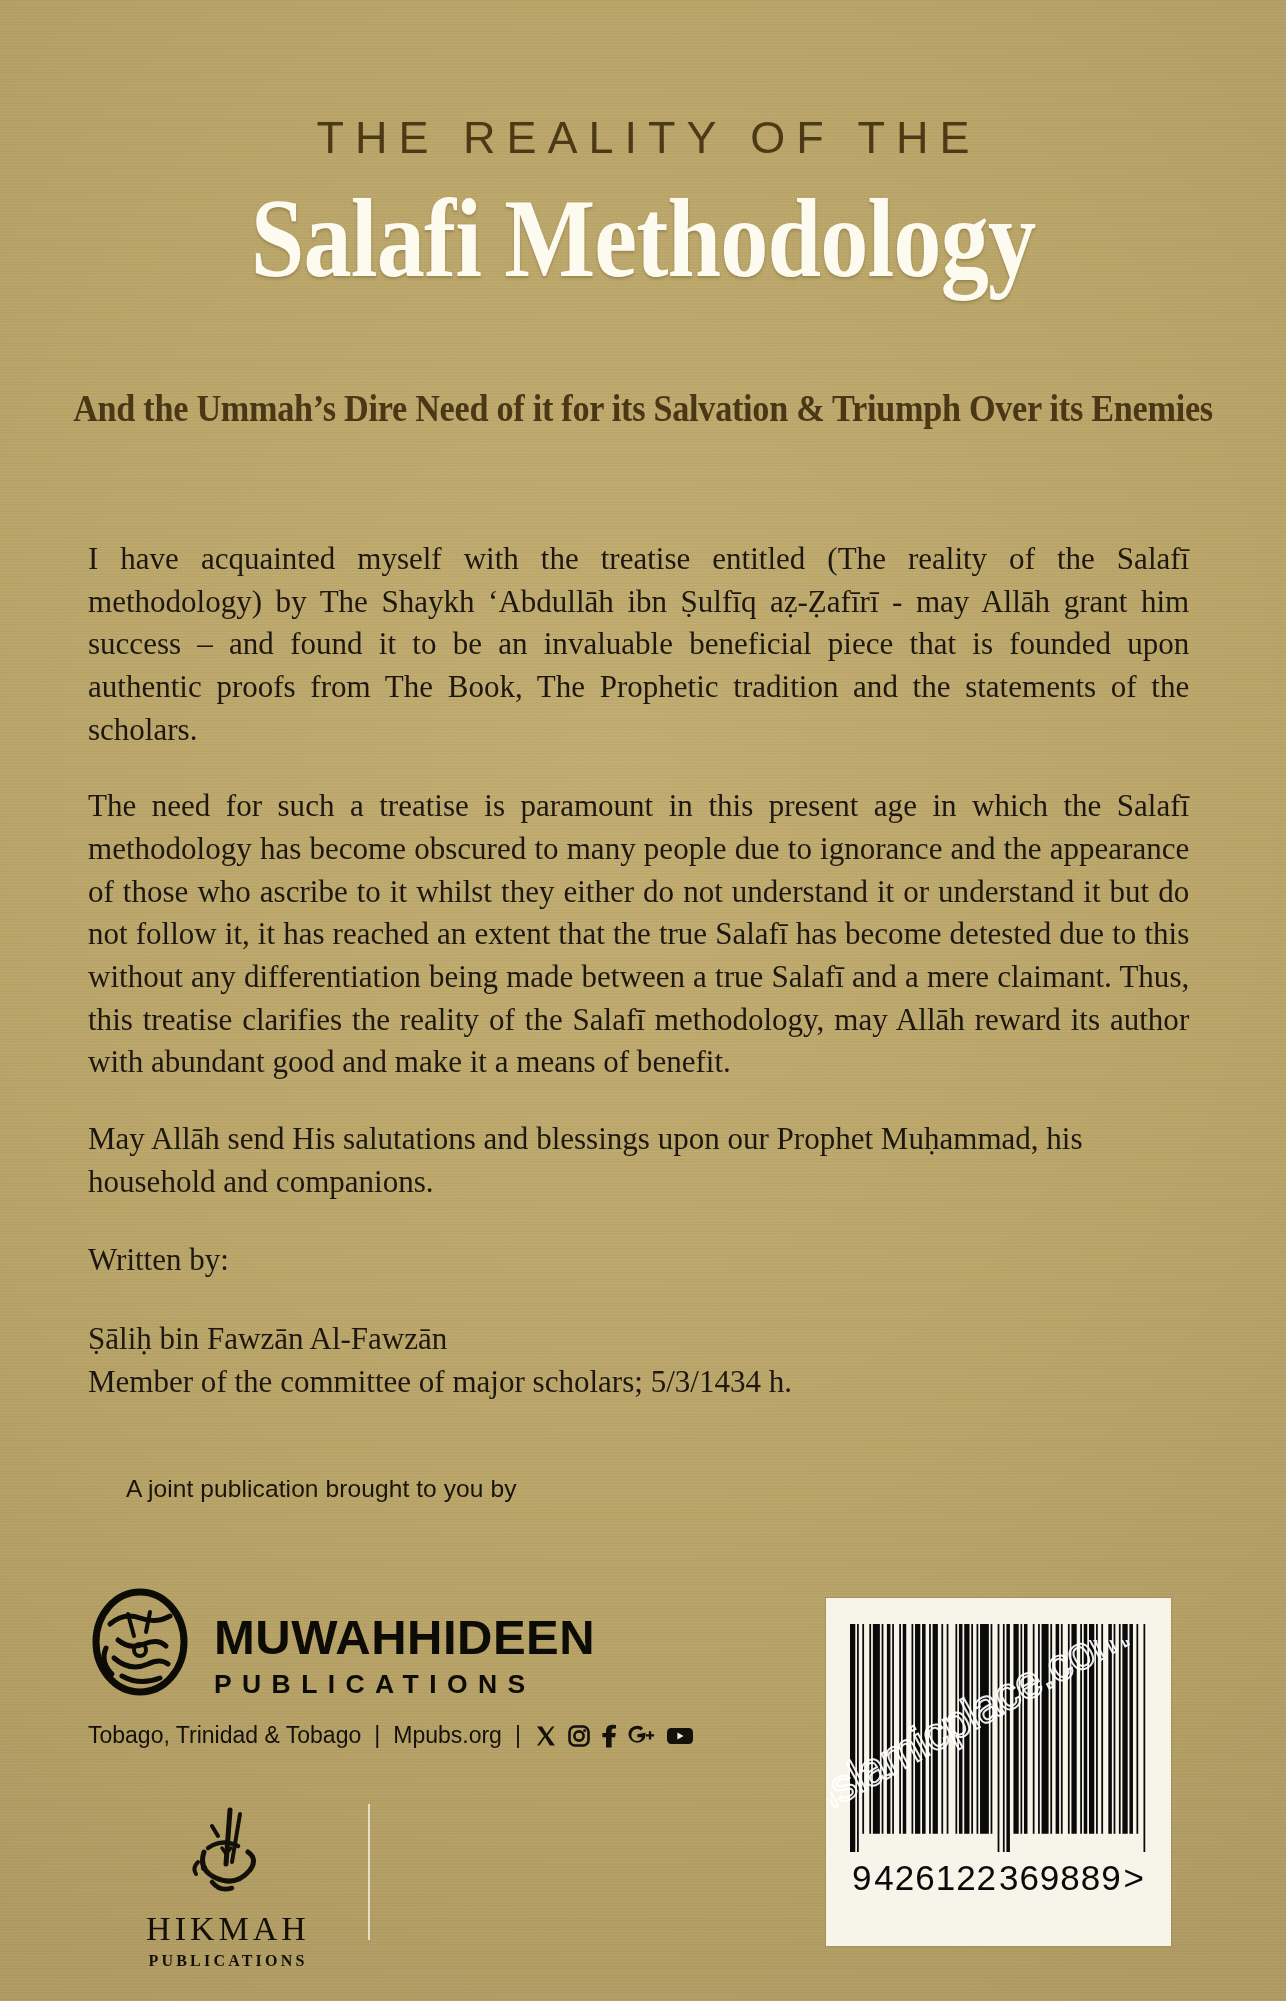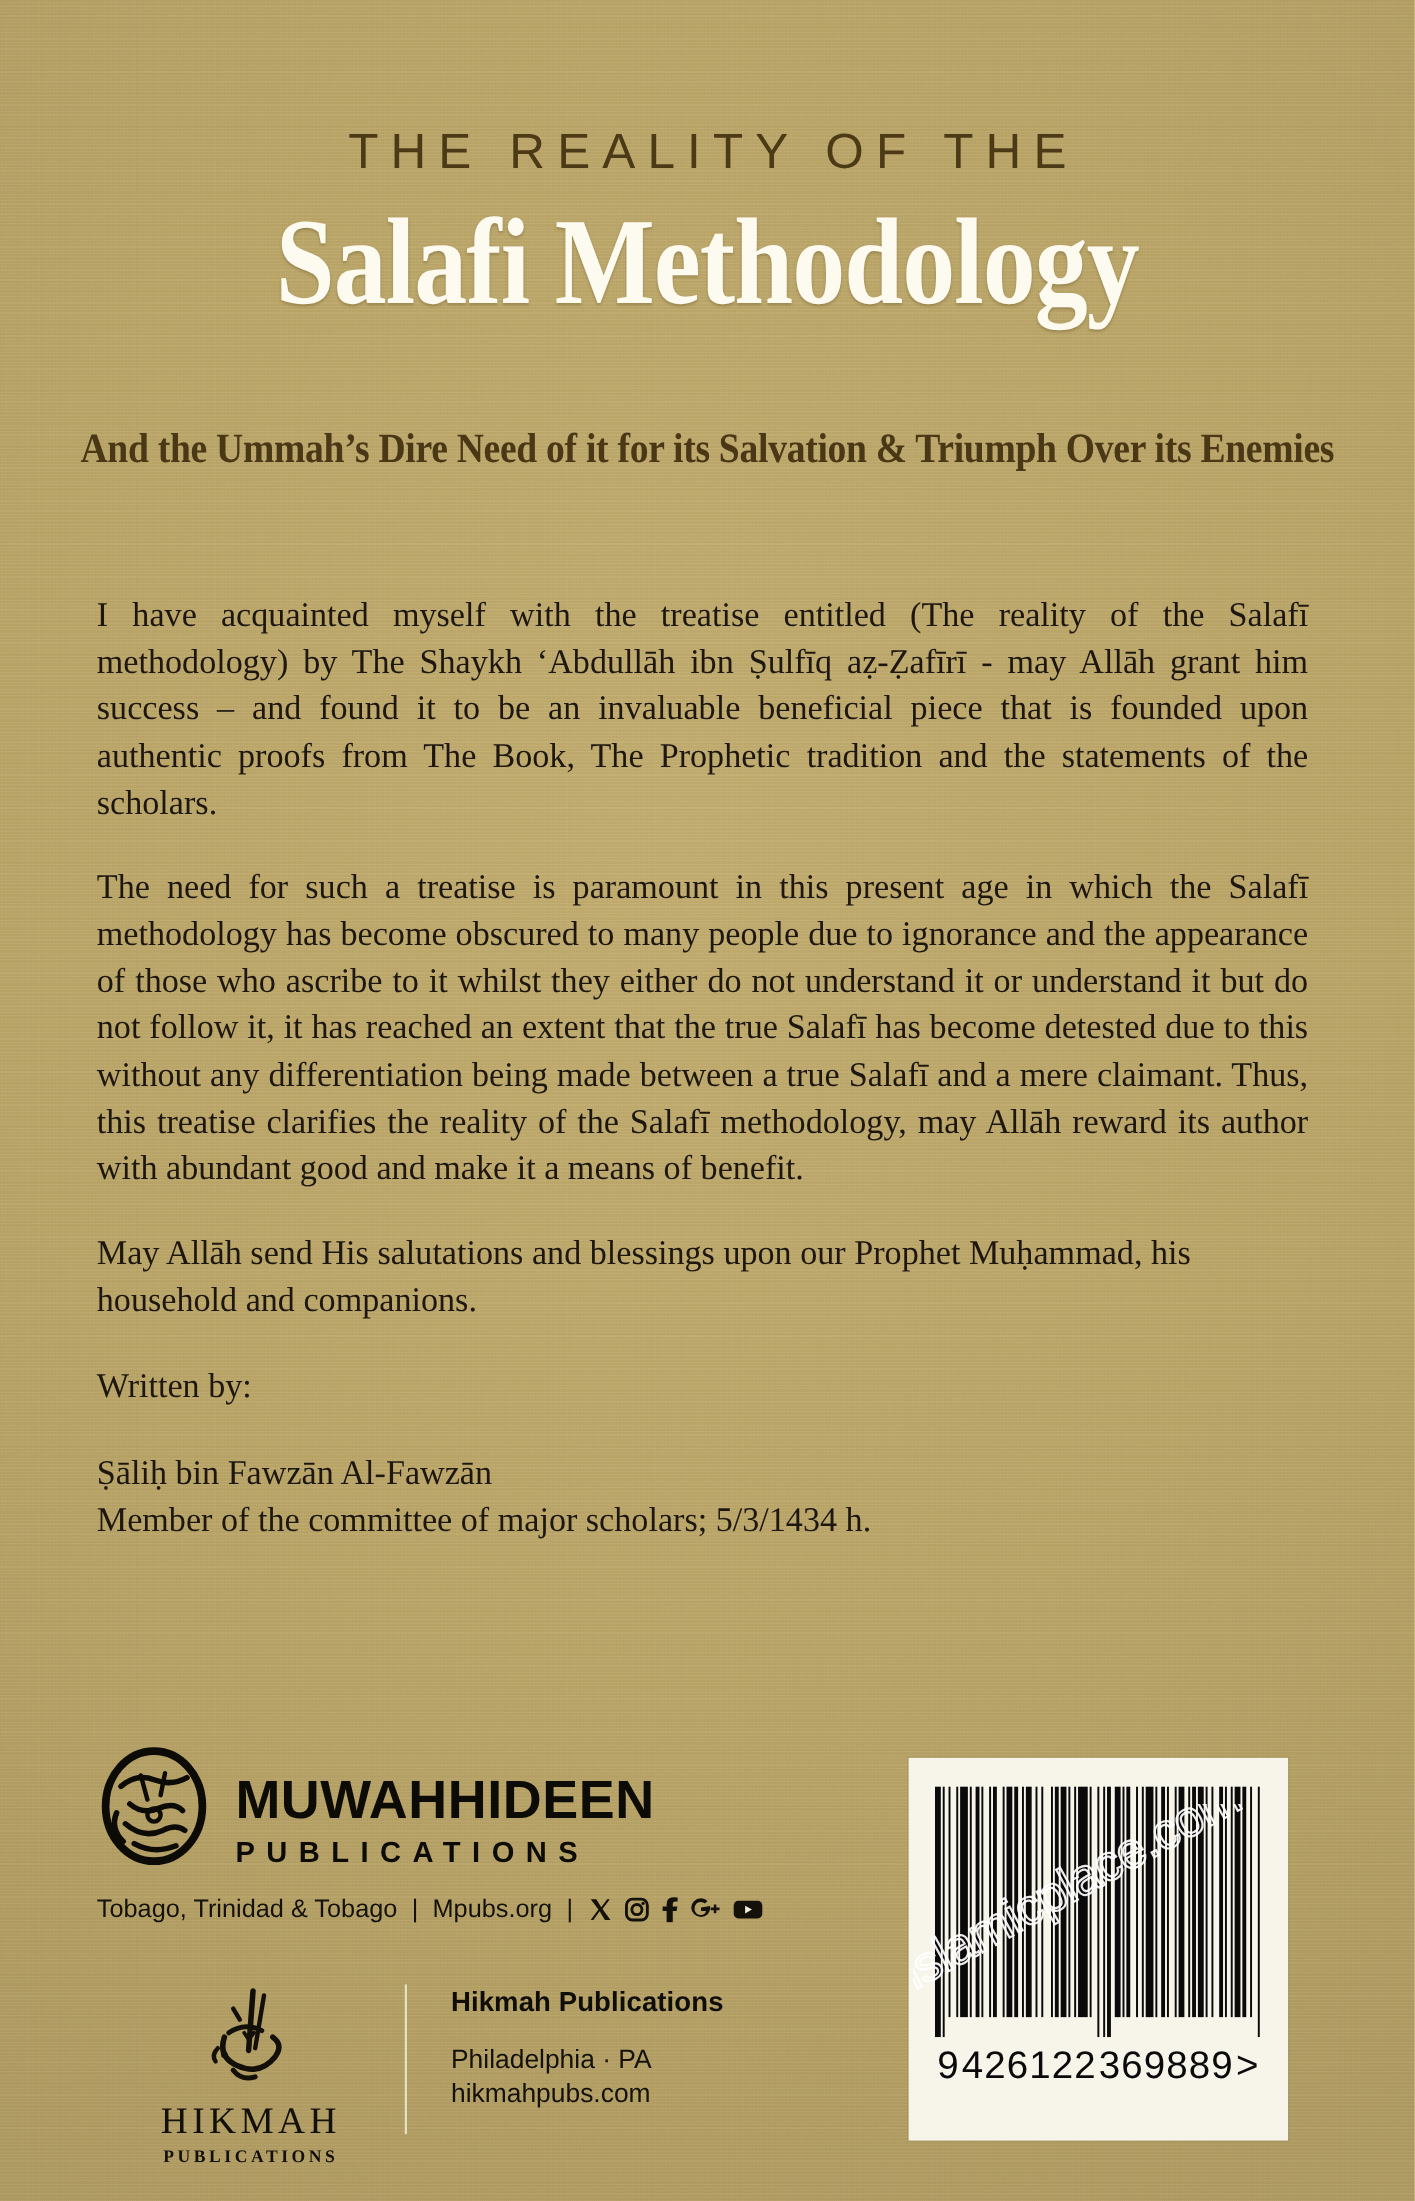--- a/index.html
+++ b/index.html
@@ -303,20 +303,21 @@
     <p class="lead-gap">I have acquainted myself with the treatise entitled (The reality of the Salafī methodology) by The Shaykh ʻAbdullāh ibn Ṣulfīq aẓ-Ẓafīrī  - may Allāh grant him success – and found it to be an invaluable beneficial piece that is founded upon authentic proofs from The Book, The Prophetic tradition and the statements of the scholars.</p>
     <p class="lead-gap">The need for such a treatise is paramount in this present age in which the Salafī methodology has become obscured to many people due to ignorance and the appearance of those who ascribe to it whilst they either do not understand it or understand it but do not follow it, it has reached an extent that the true Salafī has become detested due to this without any differentiation being made between a true Salafī and a mere claimant. Thus, this treatise clarifies the reality of the Salafī methodology, may Allāh reward its author with abundant good and make it a means of benefit.</p>
     <p class="nojust sig-gap">May Allāh send His salutations and blessings upon our Prophet Muḥammad, his household and companions.</p>
     <p class="nojust sig-gap">Written by:</p>
     <p class="nojust">
       <span class="sig-line">Ṣāliḥ bin Fawzān Al-Fawzān</span>
       <span class="sig-line">Member of the committee of major scholars; 5/3/1434 h.</span>
     </p>
   </div>
 
+  <div class="joint-note">A joint publication brought to you by</div>
 
   <div id="mp-block">
     <div class="mp-row">
 
       <svg class="mp-seal" viewBox="0 0 104 112">
         <ellipse cx="52" cy="54" rx="44" ry="50" fill="none" stroke="#0d0b06" stroke-width="7"></ellipse>
         <path d="M22 36 q14 -12 30 -6 q16 6 30 -2" fill="none" stroke="#0d0b06" stroke-width="5" stroke-linecap="round"></path>
         <path d="M30 52 q12 10 26 4 q14 -6 22 2" fill="none" stroke="#0d0b06" stroke-width="5" stroke-linecap="round"></path>
         <path d="M26 70 q16 14 34 6 q12 -6 20 0" fill="none" stroke="#0d0b06" stroke-width="5" stroke-linecap="round"></path>
         <path d="M40 26 l6 22" stroke="#0d0b06" stroke-width="4" stroke-linecap="round" fill="none"></path>
@@ -382,27 +383,20 @@
         <path d="M54 44 l4 6 l5 -6" fill="none" stroke="#121008" stroke-width="3.4" stroke-linecap="round"></path>
         <circle cx="36" cy="64" r="3" fill="#121008"></circle>
         <path d="M30 58 q-6 6 -2 12" fill="none" stroke="#121008" stroke-width="4" stroke-linecap="round"></path>
       </svg>
       <div class="hk-name">HIKMAH</div>
       <div class="hk-sub">PUBLICATIONS</div>
     </div>
 
     <div class="hk-divider"></div>
 
-    <div class="hk-right">
-      <div class="hk-title">Hikmah Publications</div>
-      <div class="hk-addr">
-        <div>Philadelphia · PA</div>
-        <div>hikmahpubs.com</div>
-      </div>
-    </div>
   </div>
 
   <div id="barcode-box">
     <svg id="barcode-bars" viewBox="0 0 300 100" preserveAspectRatio="none">
         <rect x="0.00" y="0" width="5.33" height="100" fill="#0a0a0a"></rect>
         <rect x="7.10" y="0" width="1.78" height="100" fill="#0a0a0a"></rect>
         <rect x="12.43" y="0" width="1.78" height="92" fill="#0a0a0a"></rect>
         <rect x="19.53" y="0" width="1.78" height="92" fill="#0a0a0a"></rect>
         <rect x="23.08" y="0" width="7.10" height="92" fill="#0a0a0a"></rect>
         <rect x="31.95" y="0" width="1.78" height="92" fill="#0a0a0a"></rect>

